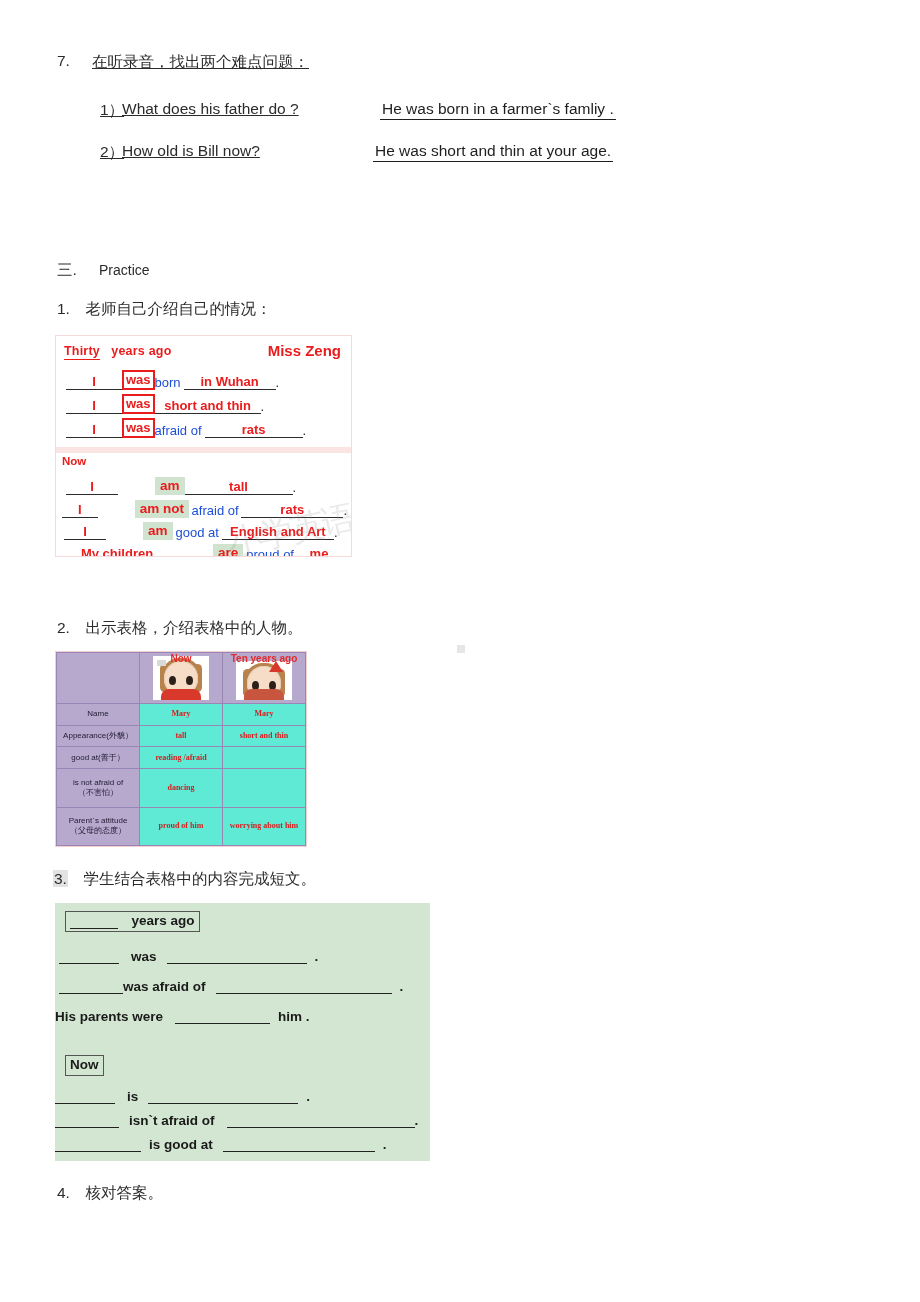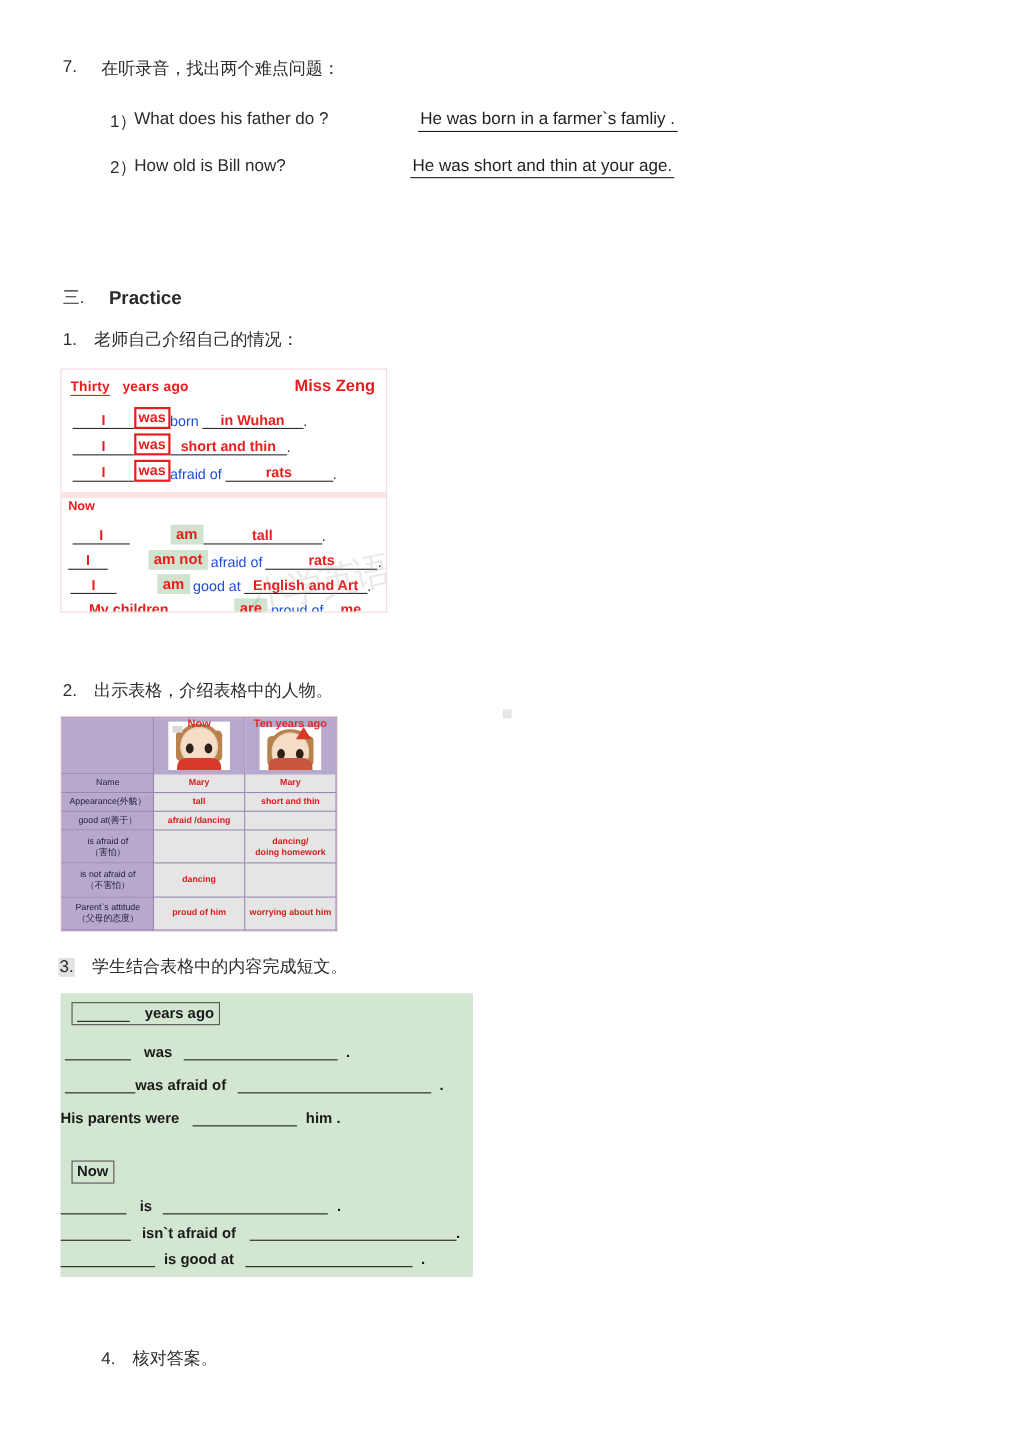--- a/index.html
+++ b/index.html
@@ -20,20 +20,21 @@
     position: absolute;
     inset: 0;
   }
 
   
   .q-line {
     position: absolute;
     font-size: 15.5px;
     color: #2b2b2b;
     white-space: nowrap;
+    text-decoration: underline;
   }
   .q-num {
     position: absolute;
     font-size: 15.5px;
     color: #2b2b2b;
   }
   .ans {
     position: absolute;
     font-size: 15.5px;
     color: #1e1e1e;
@@ -41,21 +42,21 @@
     padding: 0 2px 1px 2px;
     white-space: nowrap;
   }
 
   .section-head {
     position: absolute;
     font-size: 15.5px;
     color: #2b2b2b;
     white-space: nowrap;
   }
-  .section-head .latin { font-weight: bold; font-size: 17px; }
+  .section-head .latin { font-weight: normal; font-size: 14px; }
 
   .step {
     position: absolute;
     font-size: 15.5px;
     color: #2b2b2b;
     white-space: nowrap;
   }
   .hl-gray { background: #e2e2e2; padding: 0 1px; }
 
   
@@ -201,23 +202,24 @@
     vertical-align: middle;
     padding: 1px 1px;
     line-height: 10px;
   }
   #fig-table td.hdr {
     background: #b6a9cd;
     color: #201a33;
     width: 84px;
   }
   #fig-table td.cell {
-    background: #e5e5e5;
+    background: #5eead4;
     color: #d62020;
     font-weight: bold;
+    font-family: Liberation Serif, serif;
   }
   #fig-table td.imgcell {
     background: #b6a9cd;
     height: 50px;
     padding: 0;
     position: relative;
   }
   #fig-table td.topleft { background: #b6a9cd; }
   .thumb {
     position: absolute;
@@ -511,35 +513,24 @@
       </tr>
 
       <tr>
         <td class="hdr">Appearance(外貌）</td>
         <td class="cell">tall</td>
         <td class="cell">short and thin</td>
       </tr>
 
       <tr>
         <td class="hdr">good at(善于）</td>
-        <td class="cell">afraid /dancing</td>
+        <td class="cell">reading /afraid</td>
         <td class="cell"></td>
       </tr>
 
-      <tr>
-        <td class="hdr">
-          <span>is afraid of</span><br>
-          <span>（害怕）</span>
-        </td>
-        <td class="cell"></td>
-        <td class="cell">
-          <span>dancing/</span><br>
-          <span>doing homework</span>
-        </td>
-      </tr>
 
       <tr>
         <td class="hdr">
           <span>is not  afraid of</span><br>
           <span>（不害怕）</span>
         </td>
         <td class="cell">dancing</td>
         <td class="cell"></td>
       </tr>
 
@@ -626,19 +617,19 @@
       <span style="display:inline-block;width:8px"></span>
       <span class="g-txt">is good at</span>
       <span style="display:inline-block;width:10px"></span>
       <span class="g-blank" style="width:152px"></span>
       <span style="display:inline-block;width:8px"></span>
       <span class="g-txt">.</span>
     </div>
 
   </div>
 
-  <div class="step" style="left:57px; top:1225px;margin-left:35px;">
+  <div class="step" style="left:57px; top:1183px;">
     <span>4.</span>
     <span style="display:inline-block;width:7px"></span>
     <span>核对答案。</span>
   </div>
 
 </div>
 
 </body></html>

